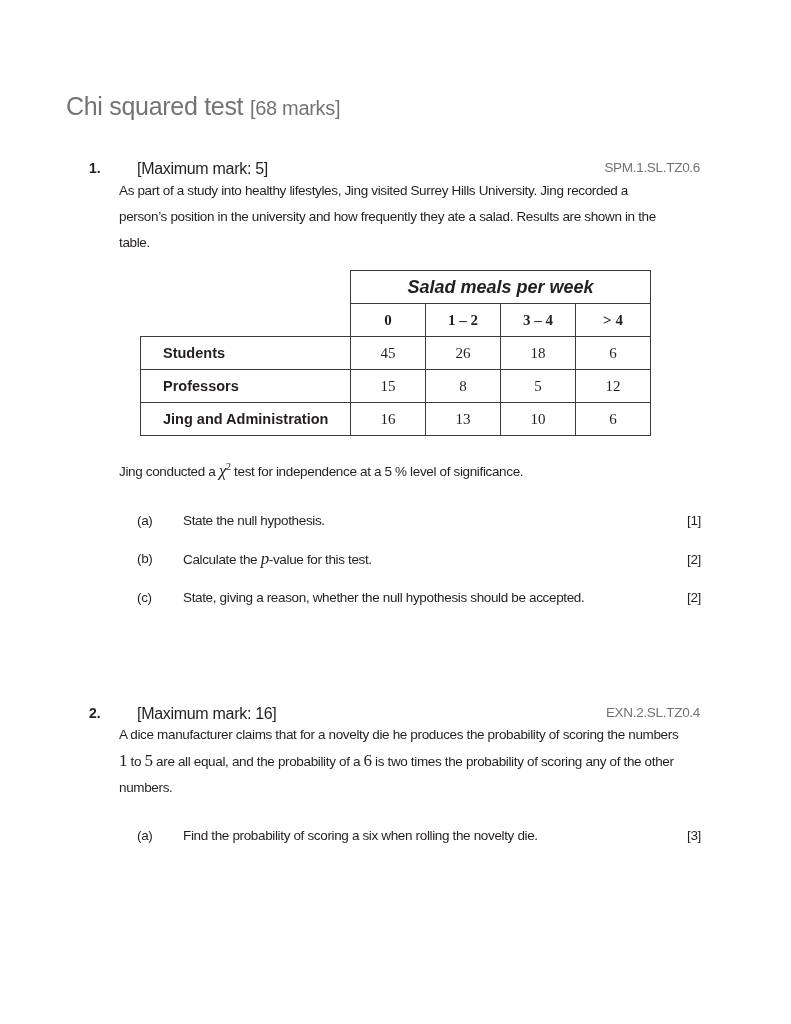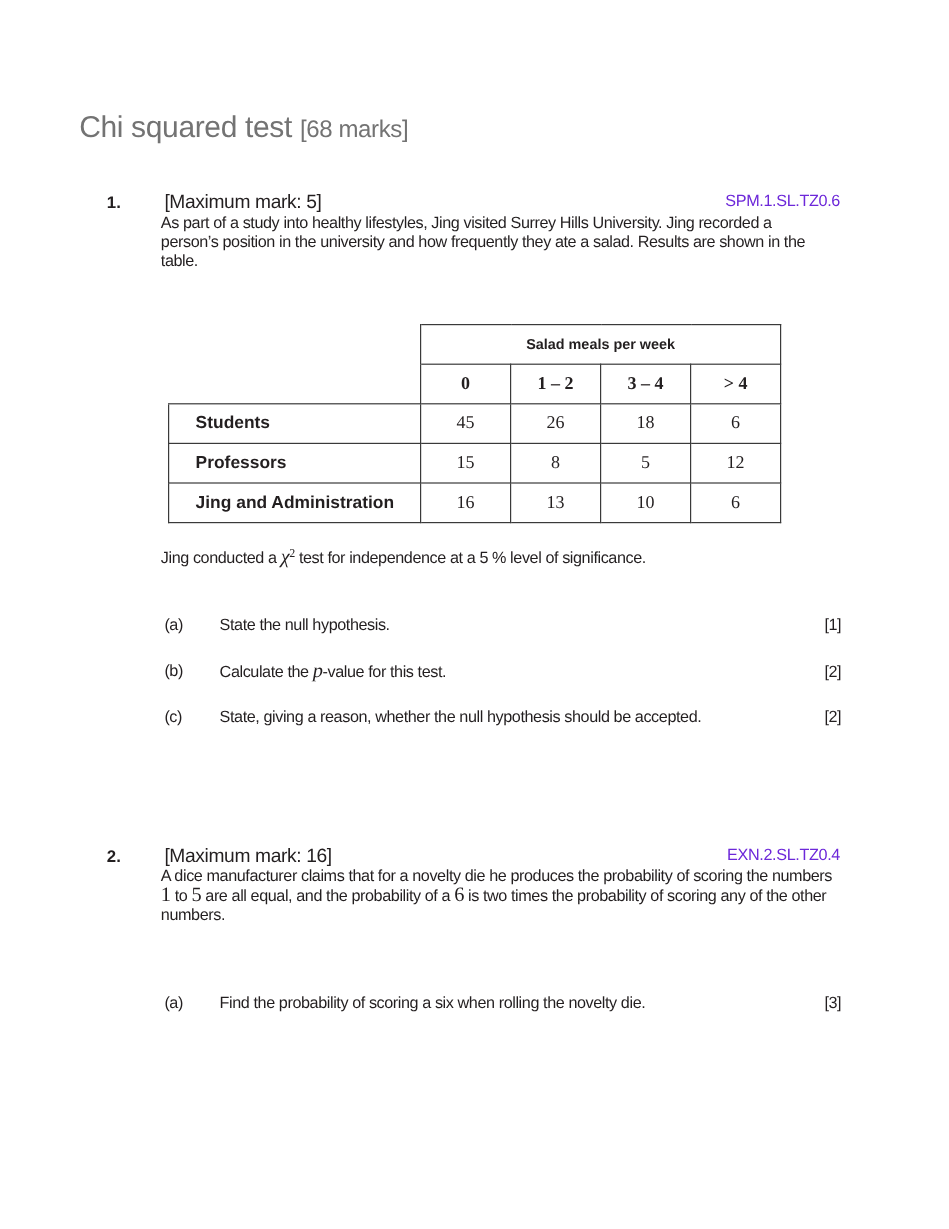--- a/index.html
+++ b/index.html
@@ -29,29 +29,29 @@
     .qhead {
       position: absolute;
       left: 137px;
       font-size: 16px;
       letter-spacing: -0.3px;
     }
     .qcode {
       position: absolute;
       right: 91px;
       font-size: 13.5px;
-      color: #6d28d9;
+      color: #737373;
       letter-spacing: -0.3px;
     }
     .para {
       position: absolute;
-      left: 134px;
+      left: 119px;
       width: 540px;
       font-size: 13.5px;
-      line-height: 16px;
+      line-height: 26px;
       letter-spacing: -0.35px;
     }
     .math { font-family: "Liberation Serif", serif; font-size: 17px; }
     .math-i { font-family: "Liberation Serif", serif; font-style: italic; font-size: 17px; }
     sup { font-size: 10px; font-family: "Liberation Serif", serif; }
 
     .part {
       position: absolute;
       left: 137px;
       width: 564px;
@@ -75,21 +75,22 @@
       height: 33px;
       text-align: center;
       font-family: "Liberation Serif", serif;
       font-size: 15px;
     }
     .data-table td.empty { border: none; border-right: 1px solid #3a3a3a; border-bottom: 1px solid #3a3a3a; }
     .data-table td.empty-top { border: none; border-right: 1px solid #3a3a3a; }
     .data-table td.head {
       font-family: "Liberation Sans", sans-serif;
       font-weight: bold;
-      font-size: 12px;
+      font-size: 18px;
+      font-style: italic;
     }
     .data-table td.colh {
       font-weight: bold;
       font-size: 15px;
     }
     .data-table td.rowh {
       text-align: left;
       padding-left: 22px;
       font-family: "Liberation Sans", sans-serif;
       font-weight: bold;

